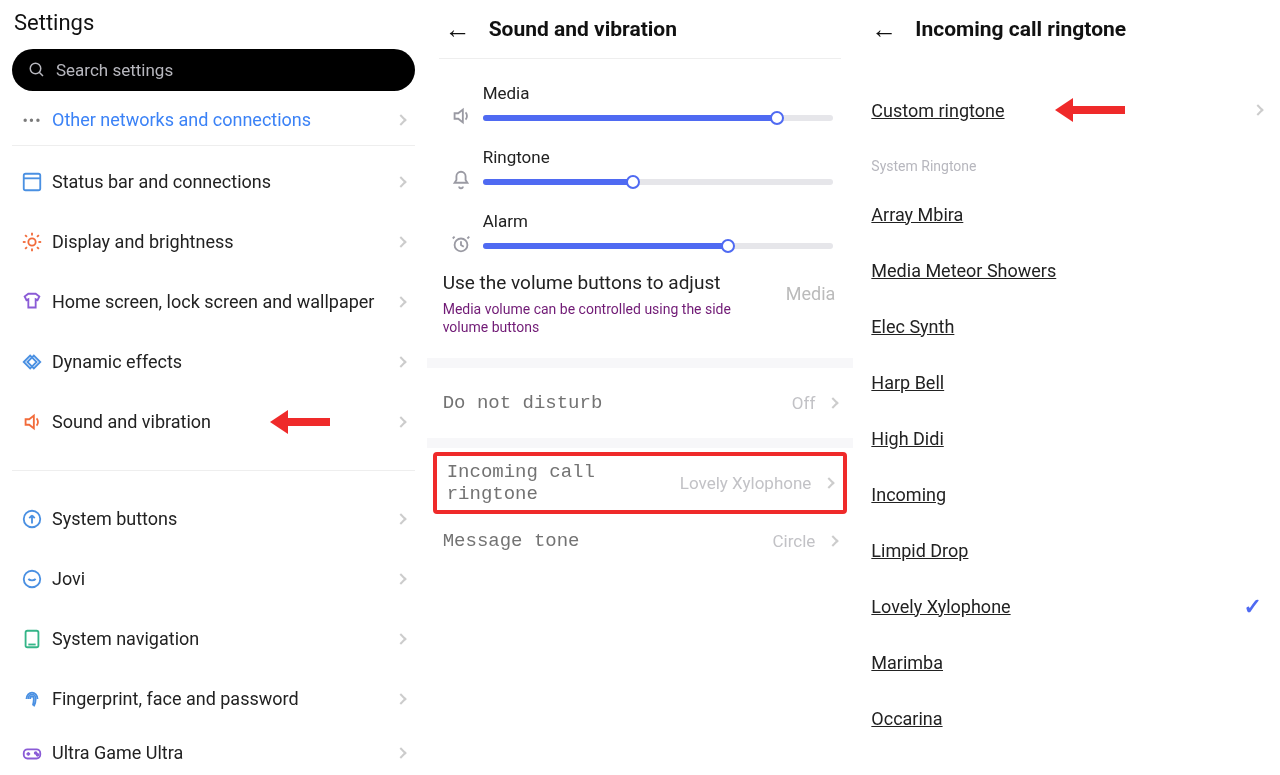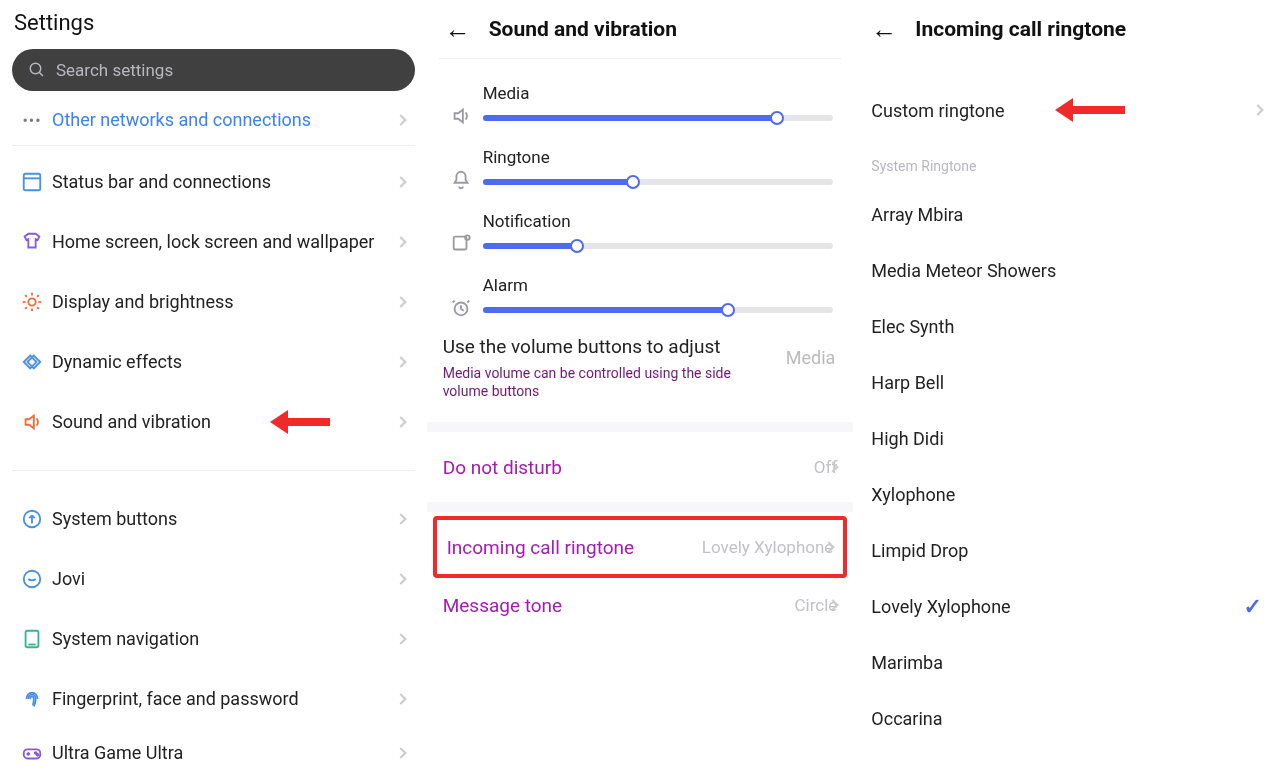--- a/index.html
+++ b/index.html
@@ -20,21 +20,21 @@
   }
   .panel:last-child { border-right: none; }
 
   
   .p1-title {
     font-size: 22px;
     font-weight: 400;
     padding: 10px 0 14px 2px;
   }
   .search {
-    background: #404040;
+    background: #000000;
     border-radius: 22px;
     height: 42px;
     display: flex;
     align-items: center;
     padding: 0 16px;
     color: #b7b7be;
     margin-bottom: 10px;
   }
   .search svg { margin-right: 10px; }
   .search span { font-size: 17px; }
@@ -202,45 +202,48 @@
   .link-row {
     display: flex;
     align-items: center;
     min-height: 62px;
     padding: 0 4px 0 4px;
     position: relative;
   }
   .link-row .llabel {
     flex: 1;
     font-size: 19px;
-    color: #a21caf;
+    color: #737373;
+    font-family: Liberation Mono, monospace;
   }
   .link-row .lvalue {
     color: #c2c2c6;
     font-size: 17px;
+    margin-right: 22px;
   }
   .red-box {
     border: 4px solid #ef2a2a;
     border-radius: 4px;
     margin: 0 -6px;
     padding: 0 6px;
   }
 
   
   .p3-row {
     display: flex;
     align-items: center;
     min-height: 56px;
     padding: 0 6px;
     position: relative;
   }
   .p3-label {
     flex: 1;
     font-size: 18px;
     color: #222;
+    text-decoration: underline;
   }
   .section-label {
     font-size: 14px;
     color: #b7b7be;
     padding: 20px 6px 12px 6px;
   }
   .check {
     color: #4f6af2;
     font-size: 22px;
     font-weight: 700;
@@ -270,30 +273,20 @@
   <div class="divider-full"></div>
 
   <div class="set-row">
     <div class="icon">
       <svg width="22" height="22" viewBox="0 0 24 24" fill="none" stroke="#4a90e2" stroke-width="2">
           <rect x="3" y="3" width="18" height="18" rx="2"></rect>
           <line x1="3" y1="8" x2="21" y2="8"></line>
         </svg>
     </div>
     <div class="label">Status bar and connections</div>
-    <div class="chev"></div>
-  </div>
-
-  <div class="set-row">
-    <div class="icon">
-      <svg width="22" height="22" viewBox="0 0 24 24" fill="none" stroke="#8a5bd6" stroke-width="2">
-          <path d="M4 6l4-3h8l4 3-2 4-2-1v9H8V9l-2 1-2-4z"></path>
-        </svg>
-    </div>
-    <div class="label">Home screen, lock screen and wallpaper</div>
     <div class="chev"></div>
   </div>
 
   <div class="set-row">
     <div class="icon">
       <svg width="22" height="22" viewBox="0 0 24 24" fill="none" stroke="#f26b3a" stroke-width="2">
           <circle cx="12" cy="12" r="4"></circle>
           <line x1="12" y1="2" x2="12" y2="5"></line>
           <line x1="12" y1="19" x2="12" y2="22"></line>
           <line x1="2" y1="12" x2="5" y2="12"></line>
@@ -303,20 +296,30 @@
           <line x1="17.5" y1="6.5" x2="19.5" y2="4.5"></line>
           <line x1="4.5" y1="19.5" x2="6.5" y2="17.5"></line>
         </svg>
     </div>
     <div class="label">Display and brightness</div>
     <div class="chev"></div>
   </div>
 
   <div class="set-row">
     <div class="icon">
+      <svg width="22" height="22" viewBox="0 0 24 24" fill="none" stroke="#8a5bd6" stroke-width="2">
+          <path d="M4 6l4-3h8l4 3-2 4-2-1v9H8V9l-2 1-2-4z"></path>
+        </svg>
+    </div>
+    <div class="label">Home screen, lock screen and wallpaper</div>
+    <div class="chev"></div>
+  </div>
+
+  <div class="set-row">
+    <div class="icon">
       <svg width="22" height="22" viewBox="0 0 24 24" fill="none" stroke="#4a90e2" stroke-width="2">
           <path d="M3 12l7-7 7 7-7 7z"></path>
           <path d="M7 12l7-7 7 7-7 7z"></path>
         </svg>
     </div>
     <div class="label">Dynamic effects</div>
     <div class="chev"></div>
   </div>
 
   <div class="set-row" style="position:relative;">
@@ -428,35 +431,20 @@
     </div>
     <div class="vol-body">
       <div class="vol-label">Ringtone</div>
       <div class="slider">
         <div class="fill" style="width:43%"></div>
           <div class="thumb" style="left:43%"></div>
       </div>
     </div>
   </div>
 
-  <div class="vol-row">
-    <div class="vol-icon">
-      <svg width="22" height="22" viewBox="0 0 24 24" fill="none" stroke="#9a9aa3" stroke-width="2">
-          <rect x="4" y="4" width="14" height="14" rx="2"></rect>
-          <circle cx="19" cy="5" r="2.5"></circle>
-        </svg>
-    </div>
-    <div class="vol-body">
-      <div class="vol-label">Notification</div>
-      <div class="slider">
-        <div class="fill" style="width:27%"></div>
-          <div class="thumb" style="left:27%"></div>
-      </div>
-    </div>
-  </div>
 
   <div class="vol-row">
     <div class="vol-icon">
       <svg width="22" height="22" viewBox="0 0 24 24" fill="none" stroke="#9a9aa3" stroke-width="2">
           <circle cx="12" cy="13" r="7"></circle>
           <path d="M12 9v4l3 2"></path>
           <path d="M5 4l-2 2m18-2l-2 2"></path>
         </svg>
     </div>
     <div class="vol-body">
@@ -528,21 +516,21 @@
       <div class="p3-row">
         <div class="p3-label">Elec Synth</div>
       </div>
       <div class="p3-row">
         <div class="p3-label">Harp Bell</div>
       </div>
       <div class="p3-row">
         <div class="p3-label">High Didi</div>
       </div>
       <div class="p3-row">
-        <div class="p3-label">Xylophone</div>
+        <div class="p3-label">Incoming</div>
       </div>
       <div class="p3-row">
         <div class="p3-label">Limpid Drop</div>
       </div>
       <div class="p3-row">
         <div class="p3-label">Lovely Xylophone</div>
         <div class="check">✓</div>
       </div>
       <div class="p3-row">
         <div class="p3-label">Marimba</div>

